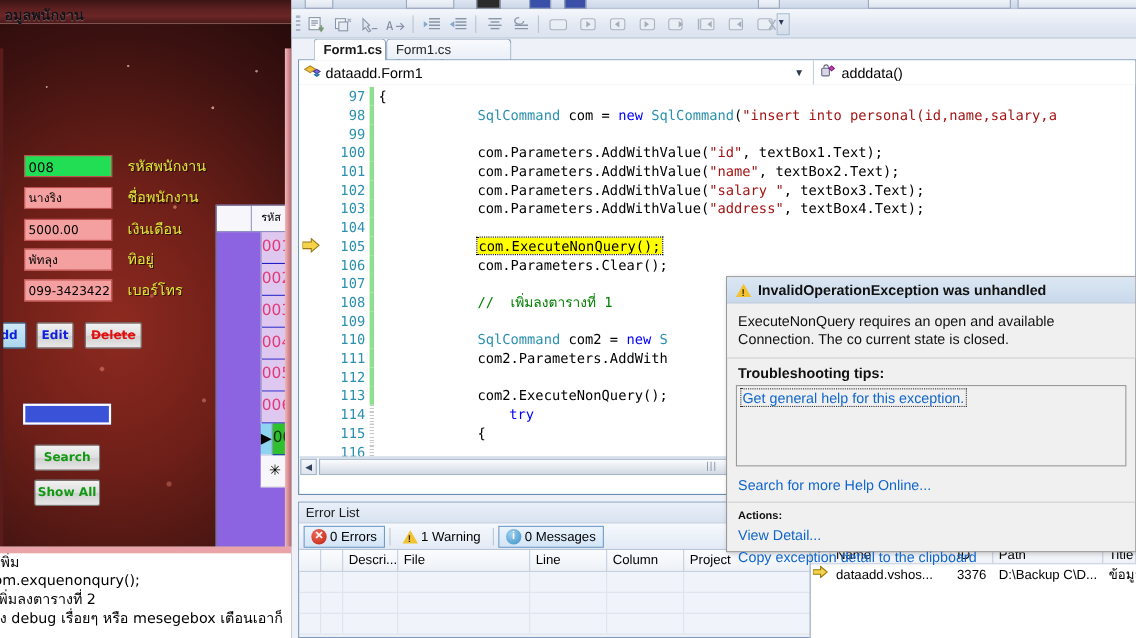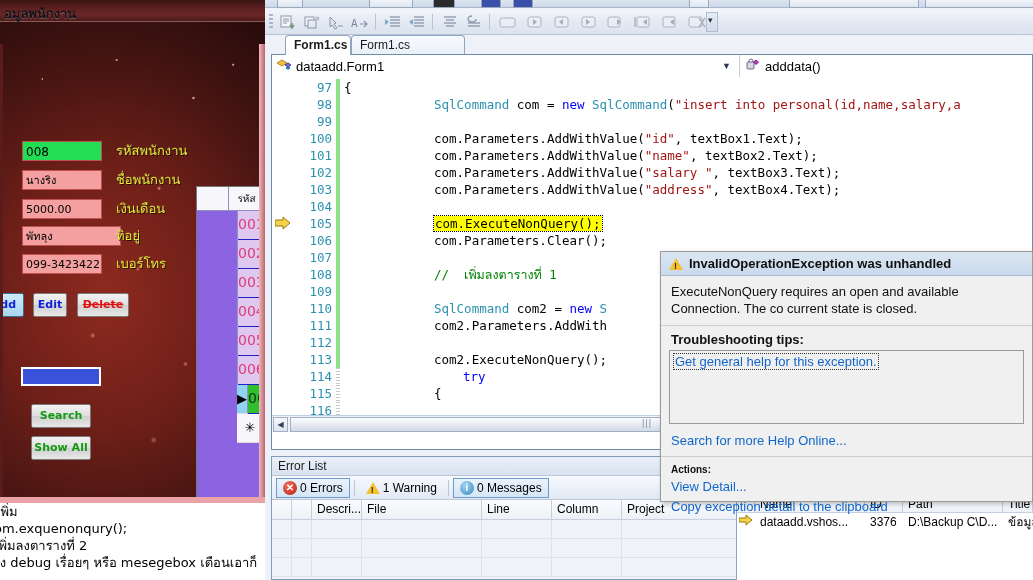--- a/index.html
+++ b/index.html
@@ -326,21 +326,21 @@
 
         <div class="tbx green" style="left:22px; top:119px; width:80px;">008</div>
         <div class="fld-label" style="left:116px; top:118px;">รหัสพนักงาน</div>
 
         <div class="tbx" style="left:22px; top:148px; width:80px;">นางริง</div>
         <div class="fld-label" style="left:116px; top:147px;">ชื่อพนักงาน</div>
 
         <div class="tbx" style="left:22px; top:177px; width:80px;">5000.00</div>
         <div class="fld-label" style="left:116px; top:176px;">เงินเดือน</div>
 
-        <div class="tbx" style="left:22px; top:204px; width:99px;">พัทลุง</div>
+        <div class="tbx" style="left:22px; top:204px; width:80px;">พัทลุง</div>
         <div class="fld-label" style="left:116px; top:203px;">ทิอยู่</div>
 
         <div class="tbx" style="left:22px; top:232px; width:80px;">099-3423422</div>
         <div class="fld-label" style="left:116px; top:231px;">เบอร์โทร</div>
 
         <div class="winbtn add" style="left:-16px; top:271px; width:40px;">Add</div>
         <div class="winbtn edit" style="left:33px; top:271px; width:34px;">Edit</div>
         <div class="winbtn del" style="left:77px; top:271px; width:52px;">Delete</div>
 
         <div class="tbx blue" style="left:21px; top:345px; width:80px; height:19px;"></div>

